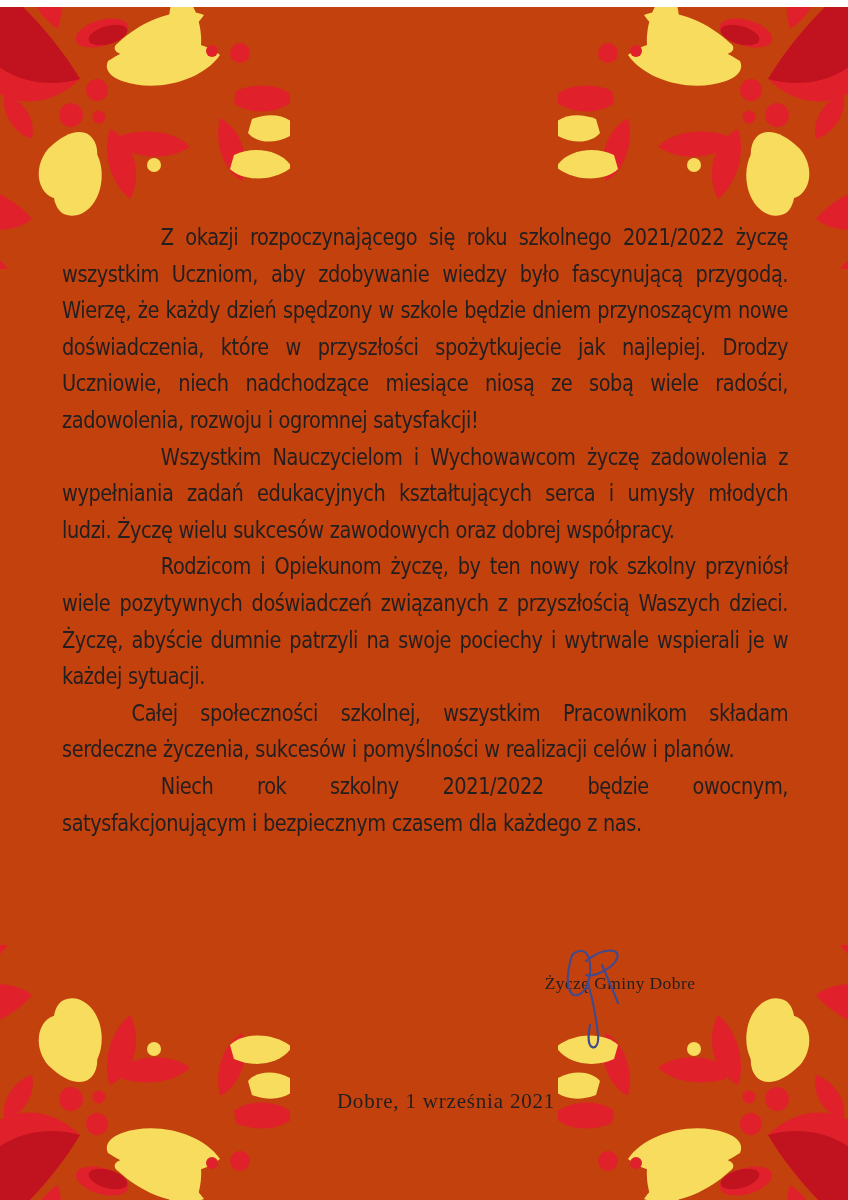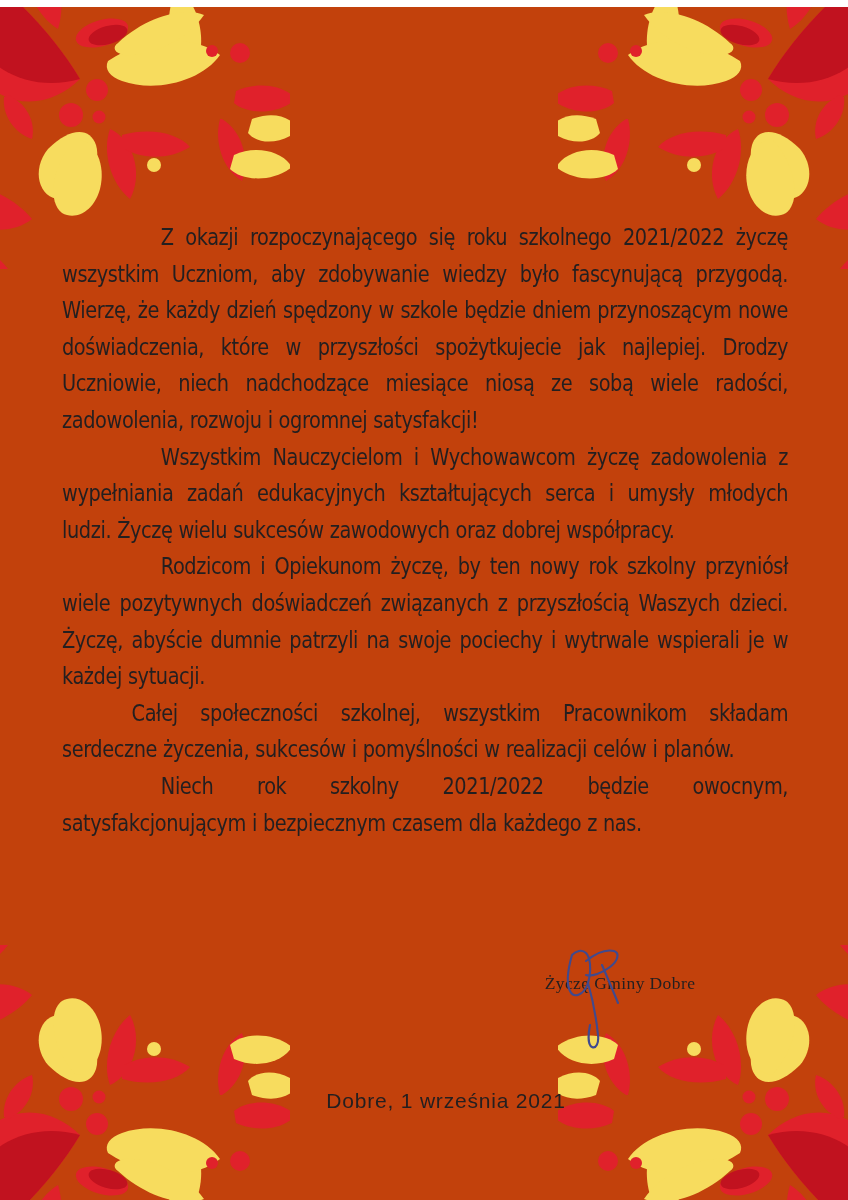--- a/index.html
+++ b/index.html
@@ -94,21 +94,21 @@
   }
   .sig-stroke svg { display: block; width: 100%; height: 100%; }
 
   
   .date-line {
     position: absolute;
     left: 0;
     right: 0;
     top: 1082px;
     text-align: center;
-    font-family: Liberation Sans, sans-serif;
+    font-family: Liberation Serif, serif;
     font-size: 21px;
     color: #231f20;
     letter-spacing: 0.8px;
     padding-left: 44px;
   }
 </style>
 </head>
 <body>
 
 <div class="page">

